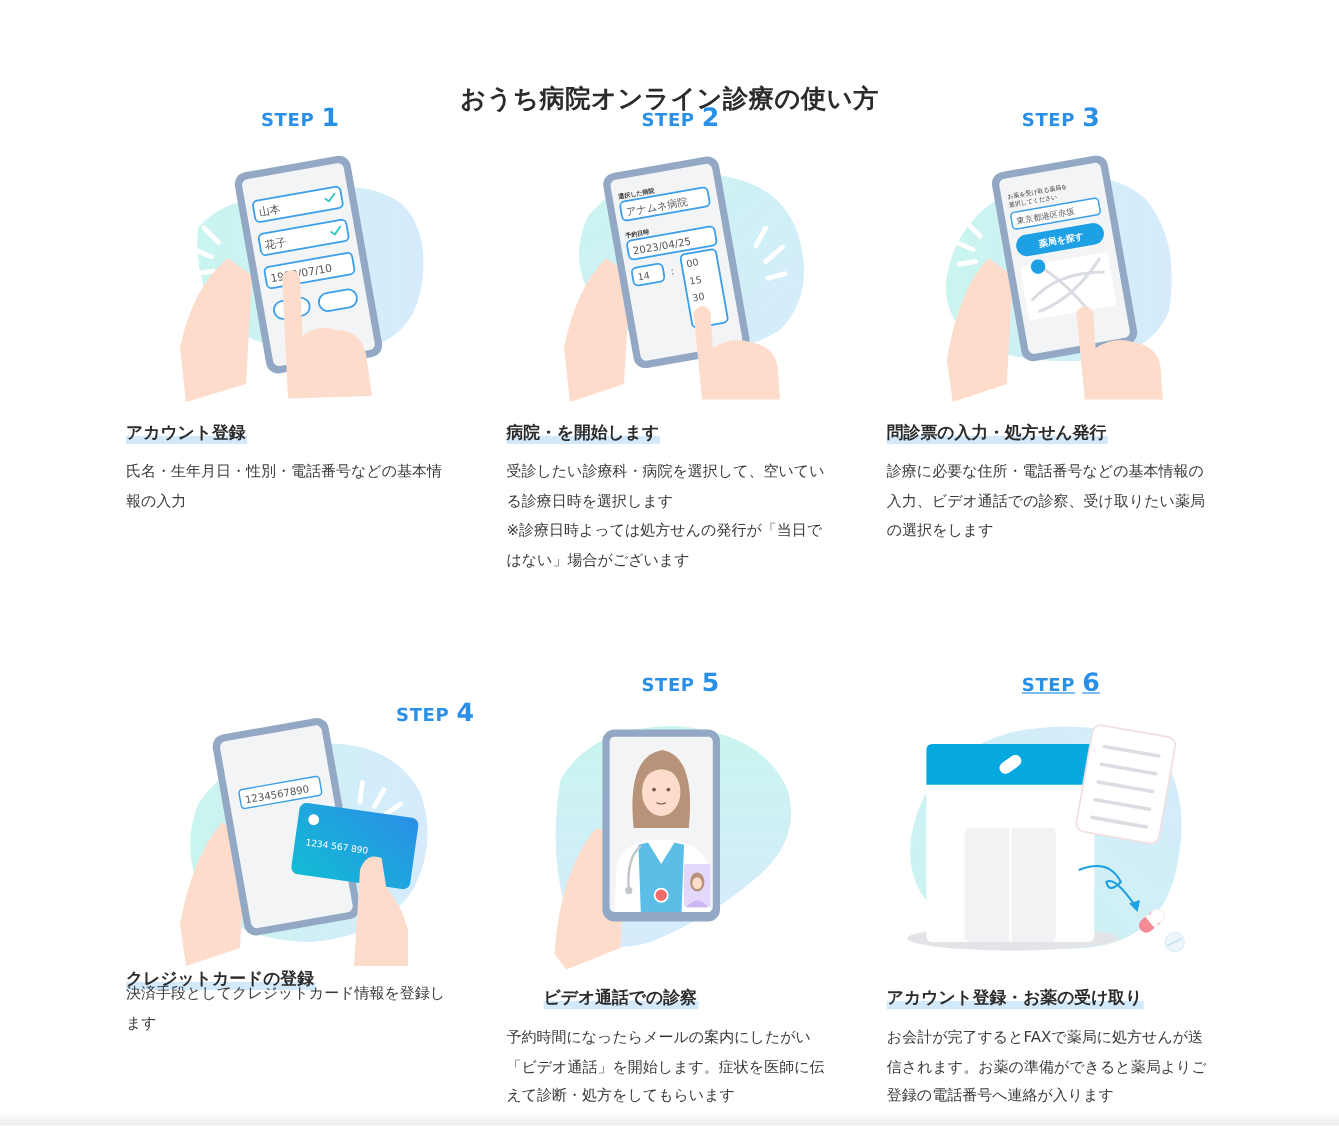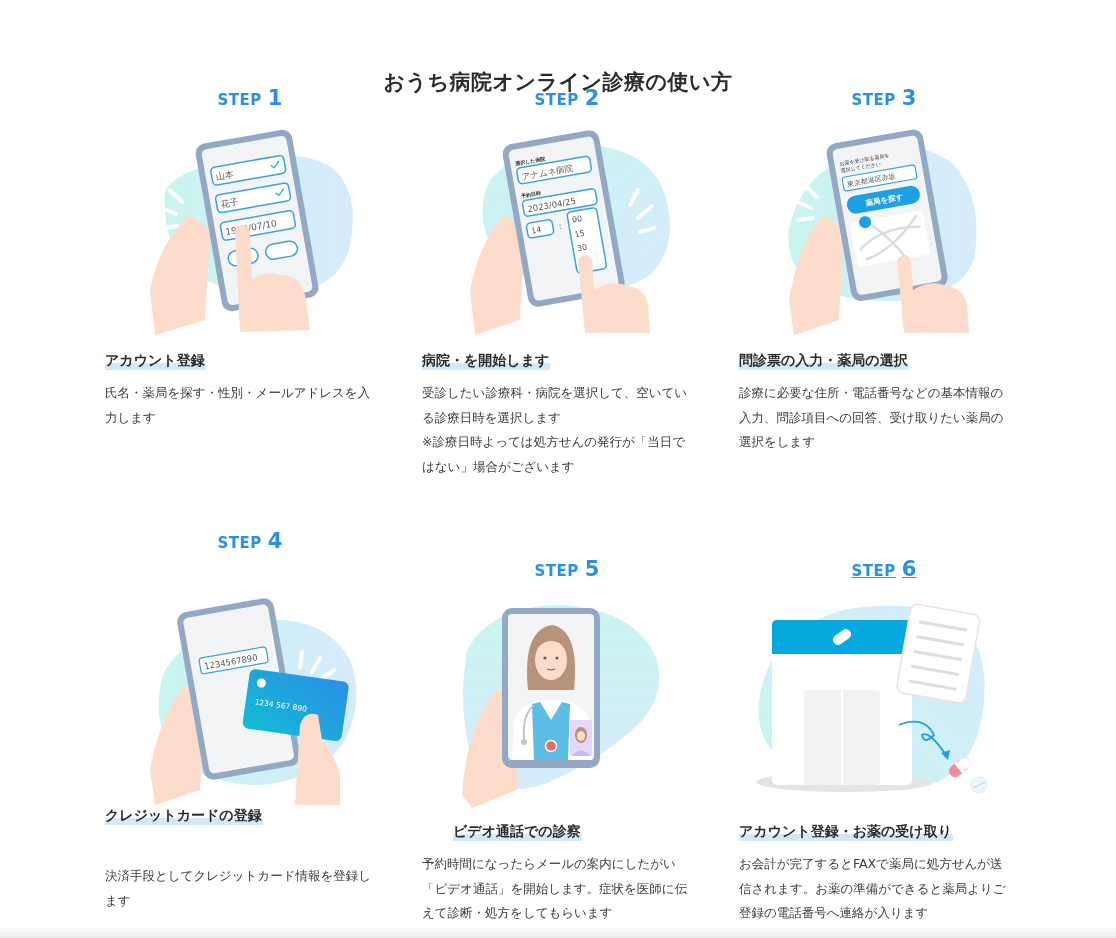--- a/index.html
+++ b/index.html
@@ -51,21 +51,21 @@
         <text x="74" y="81" font-size="9" fill="#555">花子</text>
         <path d="M130 76 l3 3 l6 -6" stroke="#2ec4c4" stroke-width="1.5" fill="none"></path>
         <rect x="70" y="96" width="74" height="18" rx="4" fill="#fff" stroke="#3a9fe8" stroke-width="1.5"></rect>
         <text x="74" y="109" font-size="9" fill="#555">1990/07/10</text>
         <rect x="72" y="126" width="30" height="15" rx="7.5" fill="#fff" stroke="#3a9fe8" stroke-width="1.5"></rect>
         <rect x="110" y="126" width="32" height="15" rx="7.5" fill="#fff" stroke="#3a9fe8" stroke-width="1.5"></rect>
       </g>
       <path d="M85 110 Q93 100 100 110 L102 160 Q115 150 130 155 Q150 155 155 175 L160 210 L90 212 Z" fill="#fddccb"></path>
     </svg>
     <div class="step-heading" style="top:352px;">アカウント登録</div>
-    <div class="step-desc" style="top:381px;">氏名・薬局を探す・性別・メールアドレスを入力します</div>
+    <div class="step-desc" style="top:381px;">氏名・生年月日・性別・電話番号などの基本情報の入力</div>
   </section>
 
   <section class="step" style="left:422px; top:0;">
     <div class="step-label" style="top:86px;">
       <span class="word">STEP</span><span class="num">2</span>
     </div>
     <svg class="illus" style="top:120px; left:48px;" viewBox="0 0 220 220">
       <defs>
         <linearGradient id="bg2" x1="0" y1="0" x2="1" y2="1">
             <stop offset="0" stop-color="#c9f5ef"></stop>
@@ -130,26 +130,26 @@
         <rect x="71" y="50" width="74" height="14" rx="3" fill="#fff" stroke="#3a9fe8" stroke-width="1.2"></rect>
         <text x="75" y="60" font-size="7" fill="#555">東京都港区赤坂</text>
         <rect x="71" y="70" width="74" height="18" rx="9" fill="#1ea0e4"></rect>
         <text x="90" y="82" font-size="7.5" fill="#fff" font-weight="bold">薬局を探す</text>
         <rect x="71" y="96" width="74" height="45" rx="3" fill="#fff"></rect>
         <path d="M76 125 Q100 105 140 112 M90 100 Q110 120 120 140 M80 135 Q110 130 138 100" stroke="#d9dde3" stroke-width="2.5" fill="none"></path>
         <path d="M86 104 a6 6 0 1 1 0.1 0 l-6 10 Z" fill="#1ea0e4"></path>
       </g>
       <path d="M118 140 Q126 130 132 140 L134 170 Q150 160 165 165 Q185 168 188 185 L190 213 L125 213 Z" fill="#fddccb"></path>
     </svg>
-    <div class="step-heading" style="top:352px;">問診票の入力・薬局の選択</div>
-    <div class="step-desc" style="top:381px;">診療に必要な住所・電話番号などの基本情報の入力、問診項目への回答、受け取りたい薬局の選択をします</div>
+    <div class="step-heading" style="top:352px;">問診票の入力・処方せん発行</div>
+    <div class="step-desc" style="top:381px;">診療に必要な住所・電話番号などの基本情報の入力、ビデオ通話での診察、受け取りたい薬局の選択をします</div>
   </section>
 
   <section class="step" style="left:105px; top:0;">
-    <div class="step-label" style="top:529px;">
+    <div class="step-label" style="top:582px;text-align:right;">
       <span class="word">STEP</span><span class="num">4</span>
     </div>
     <svg class="illus" style="top:590px; left:45px;" viewBox="0 0 220 220">
       <defs>
         <linearGradient id="bg4" x1="0" y1="0" x2="1" y2="0">
             <stop offset="0" stop-color="#c9f5ef"></stop>
             <stop offset="1" stop-color="#d6ebfd"></stop>
           </linearGradient>
         <linearGradient id="card" x1="0" y1="1" x2="1" y2="0">
             <stop offset="0" stop-color="#12bcd4"></stop>
@@ -170,21 +170,21 @@
         <text x="59" y="72" font-size="8.5" fill="#555">1234567890</text>
       </g>
       <g transform="rotate(8 145 120)">
         <rect x="95" y="85" width="100" height="60" rx="6" fill="url(#card)"></rect>
         <circle cx="108" cy="98" r="4.5" fill="#fff"></circle>
         <text x="104" y="120" font-size="7.5" fill="#fff">1234 567 890</text>
       </g>
       <path d="M150 135 Q155 120 168 125 L172 150 Q185 165 190 185 L190 215 L145 215 Z" fill="#fddccb"></path>
     </svg>
     <div class="step-heading" style="top:807px;">クレジットカードの登録</div>
-    <div class="step-desc" style="top:864px;">決済手段としてクレジットカード情報を登録します</div>
+    <div class="step-desc" style="top:816px;">決済手段としてクレジットカード情報を登録します</div>
   </section>
 
   <section class="step" style="left:422px; top:0;">
     <div class="step-label" style="top:557px;">
       <span class="word">STEP</span><span class="num">5</span>
     </div>
     <svg class="illus" style="top:590px; left:30px;" viewBox="0 0 220 220">
       <defs>
         <linearGradient id="bg5" x1="0" y1="0" x2="0" y2="1">
             <stop offset="0" stop-color="#c9f5ef"></stop>

